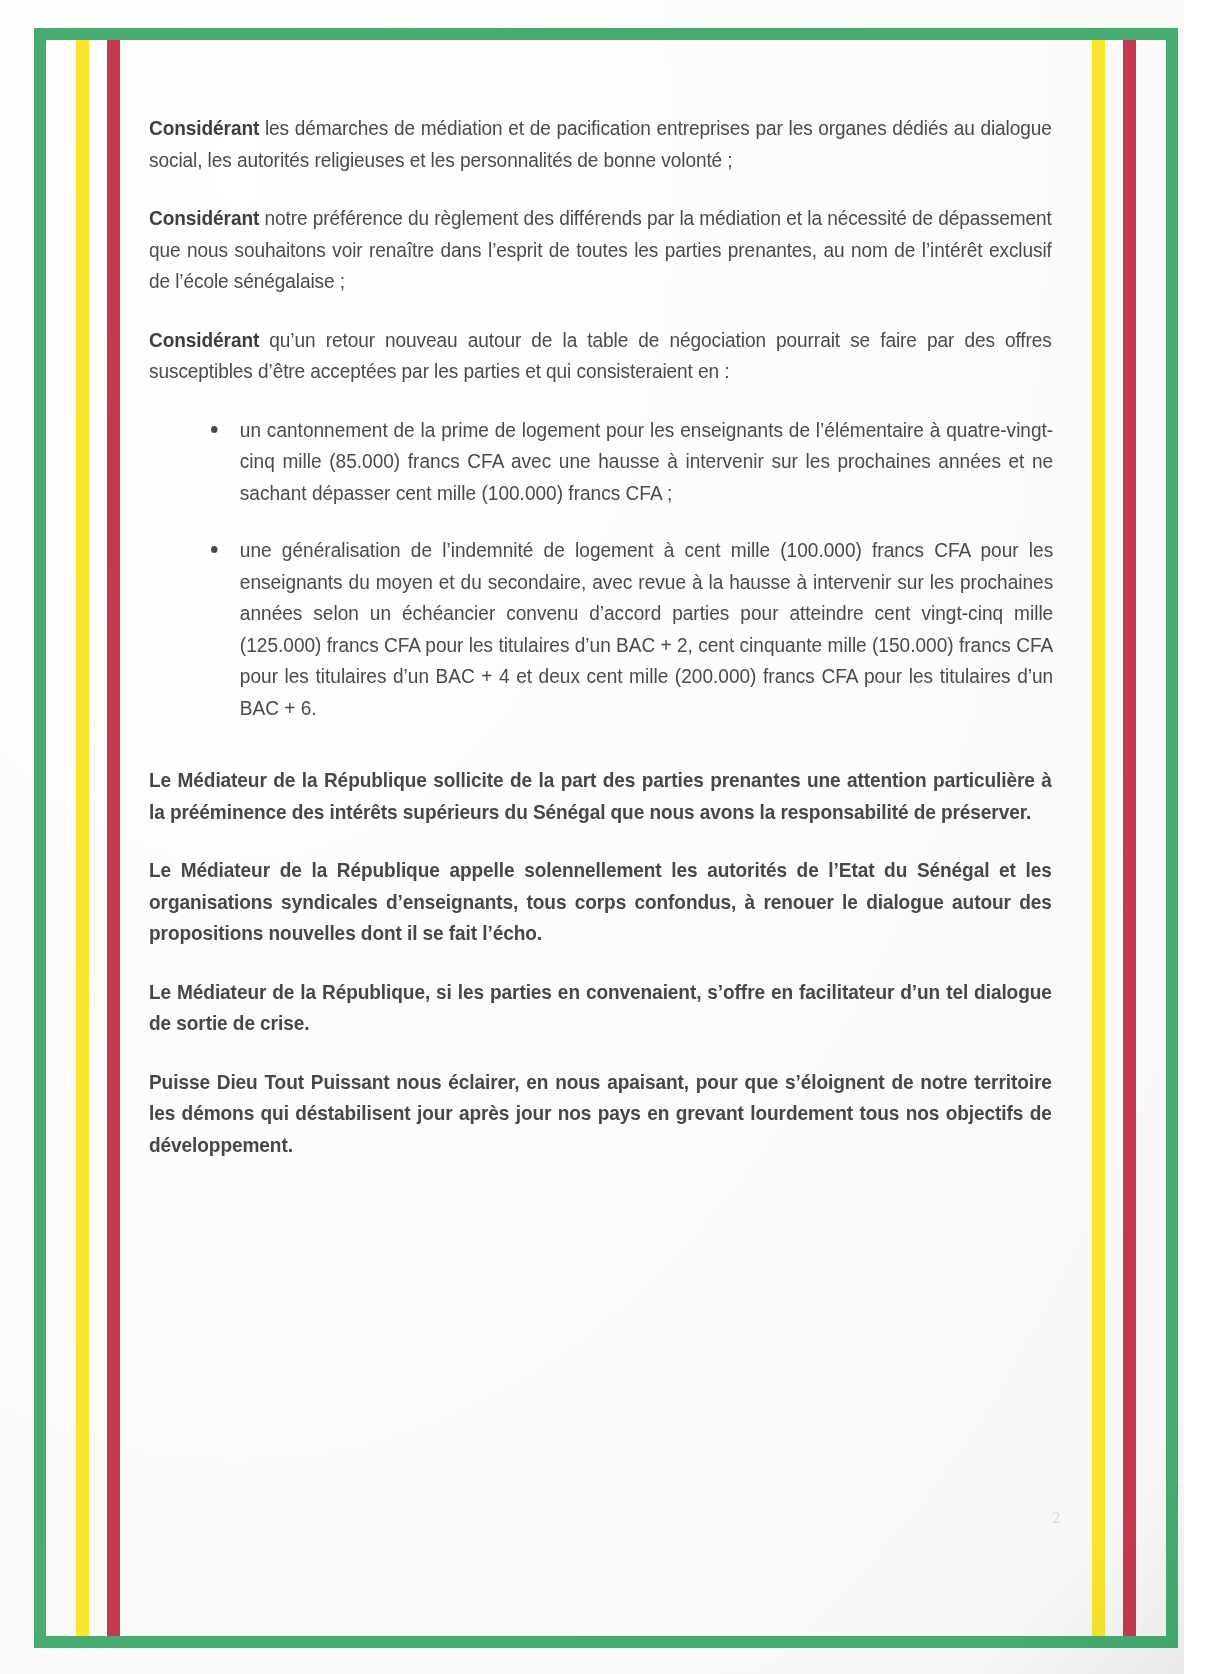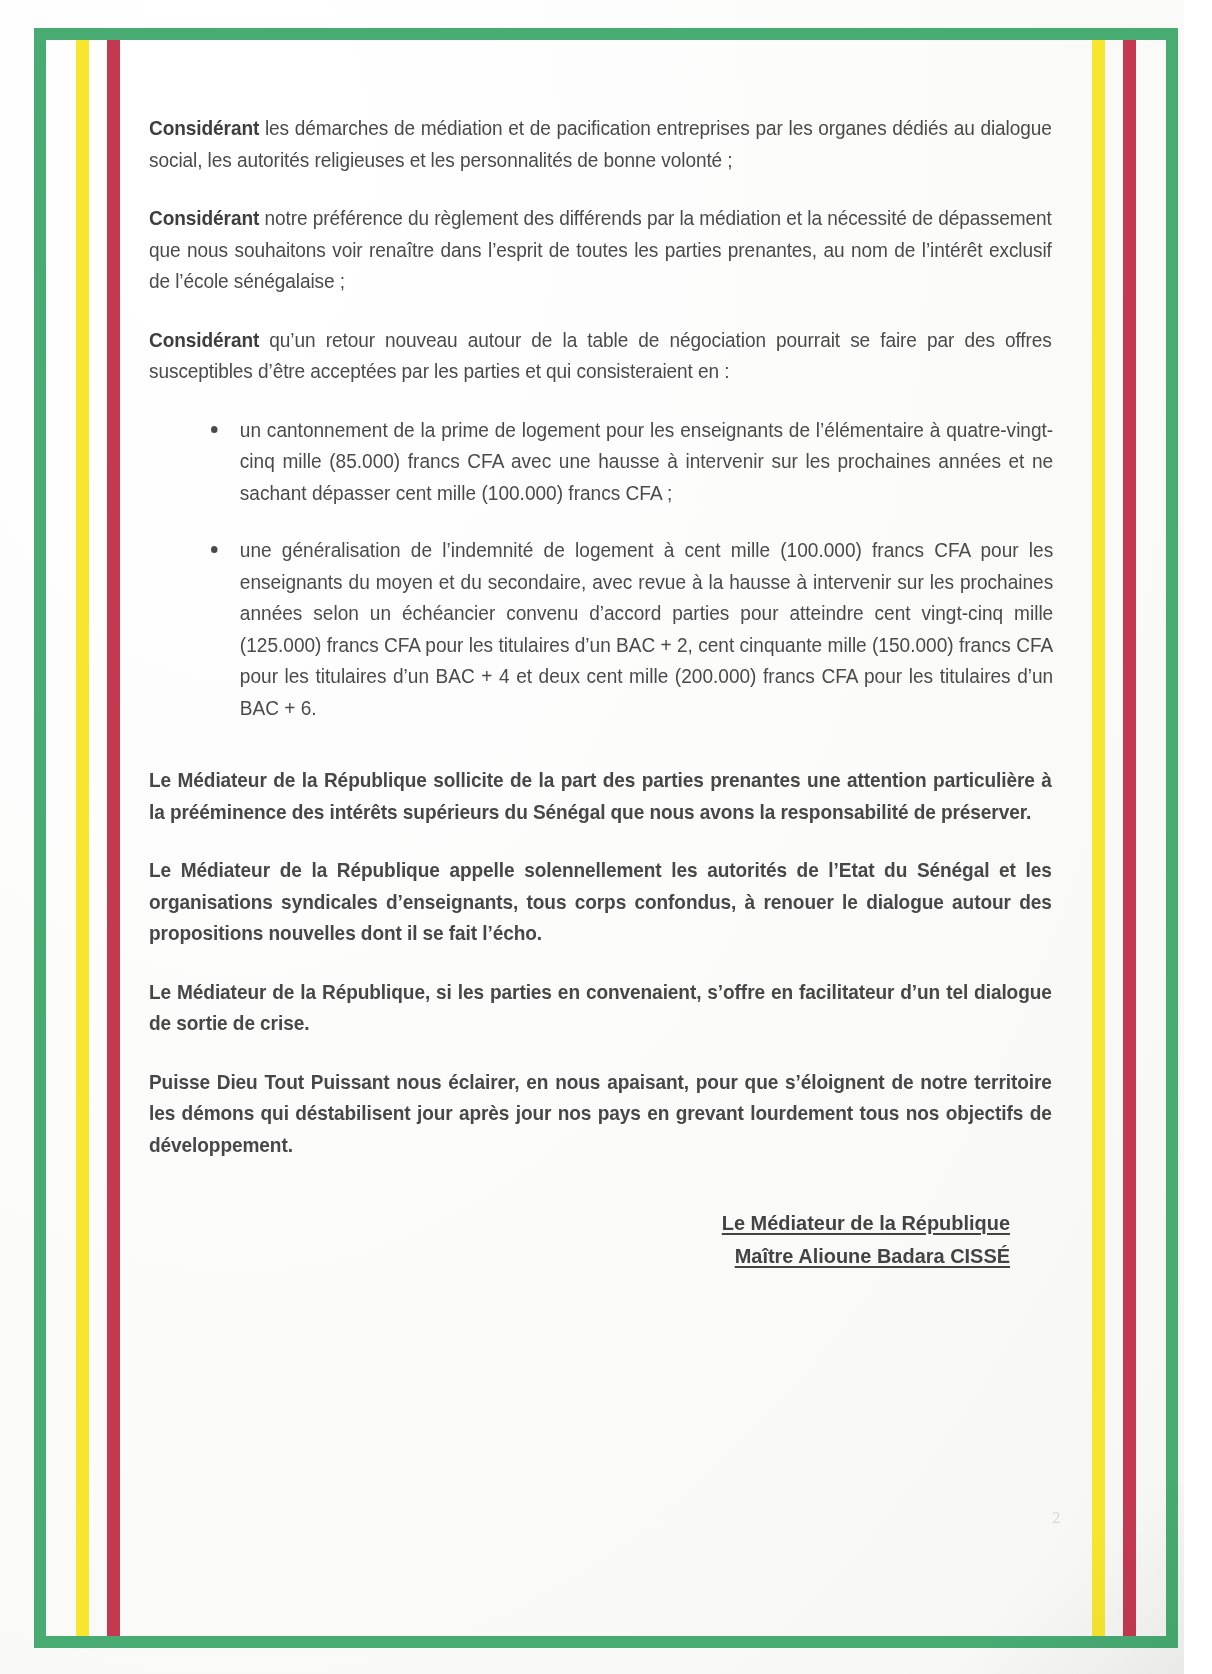--- a/index.html
+++ b/index.html
@@ -202,24 +202,20 @@
         <span class="dot"></span>
         <span>une généralisation de l’indemnité de logement à cent mille (100.000) francs CFA pour les enseignants du moyen et du secondaire, avec revue à la hausse à intervenir sur les prochaines années selon un échéancier convenu d’accord parties pour atteindre cent vingt-cinq mille (125.000) francs CFA pour les titulaires d’un BAC + 2, cent cinquante mille (150.000) francs CFA pour les titulaires d’un BAC + 4 et deux cent mille (200.000) francs CFA pour les titulaires d’un BAC + 6.</span>
       </li>
     </ul>
 
     <p class="bold">Le Médiateur de la République sollicite de la part des parties prenantes une attention particulière à la prééminence des intérêts supérieurs du Sénégal que nous avons la responsabilité de préserver.</p>
     <p class="bold">Le Médiateur de la République appelle solennellement les autorités de l’Etat du Sénégal et les organisations syndicales d’enseignants, tous corps confondus, à renouer le dialogue autour des propositions nouvelles dont il se fait l’écho.</p>
     <p class="bold">Le Médiateur de la République, si les parties en convenaient, s’offre en facilitateur d’un tel dialogue de sortie de crise.</p>
     <p class="bold">Puisse Dieu Tout Puissant nous éclairer, en nous apaisant, pour que s’éloignent de notre territoire les démons qui déstabilisent jour après jour nos pays en grevant lourdement tous nos objectifs de développement.</p>
 
-    <div class="signature">
-      <div>Le Médiateur de la République</div>
-      <div>Maître Alioune Badara CISSÉ</div>
-    </div>
 
   </div>
 
   <div class="page-number">2</div>
 
   <div class="corner-shadow"></div>
 
 </div>
 
 </body></html>

